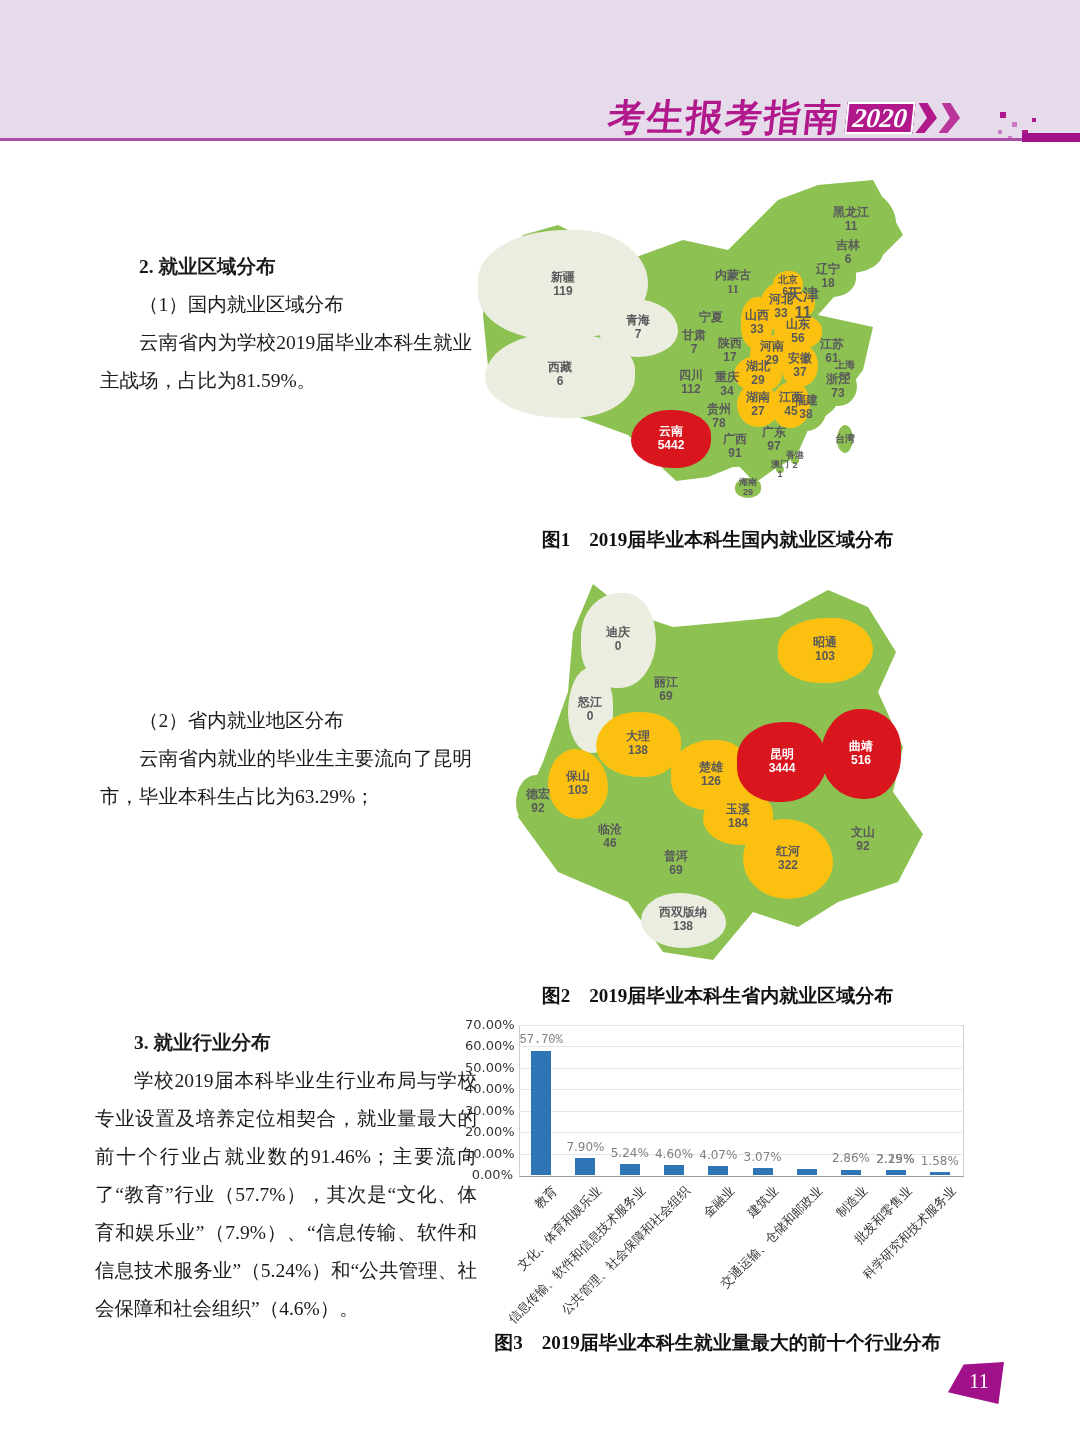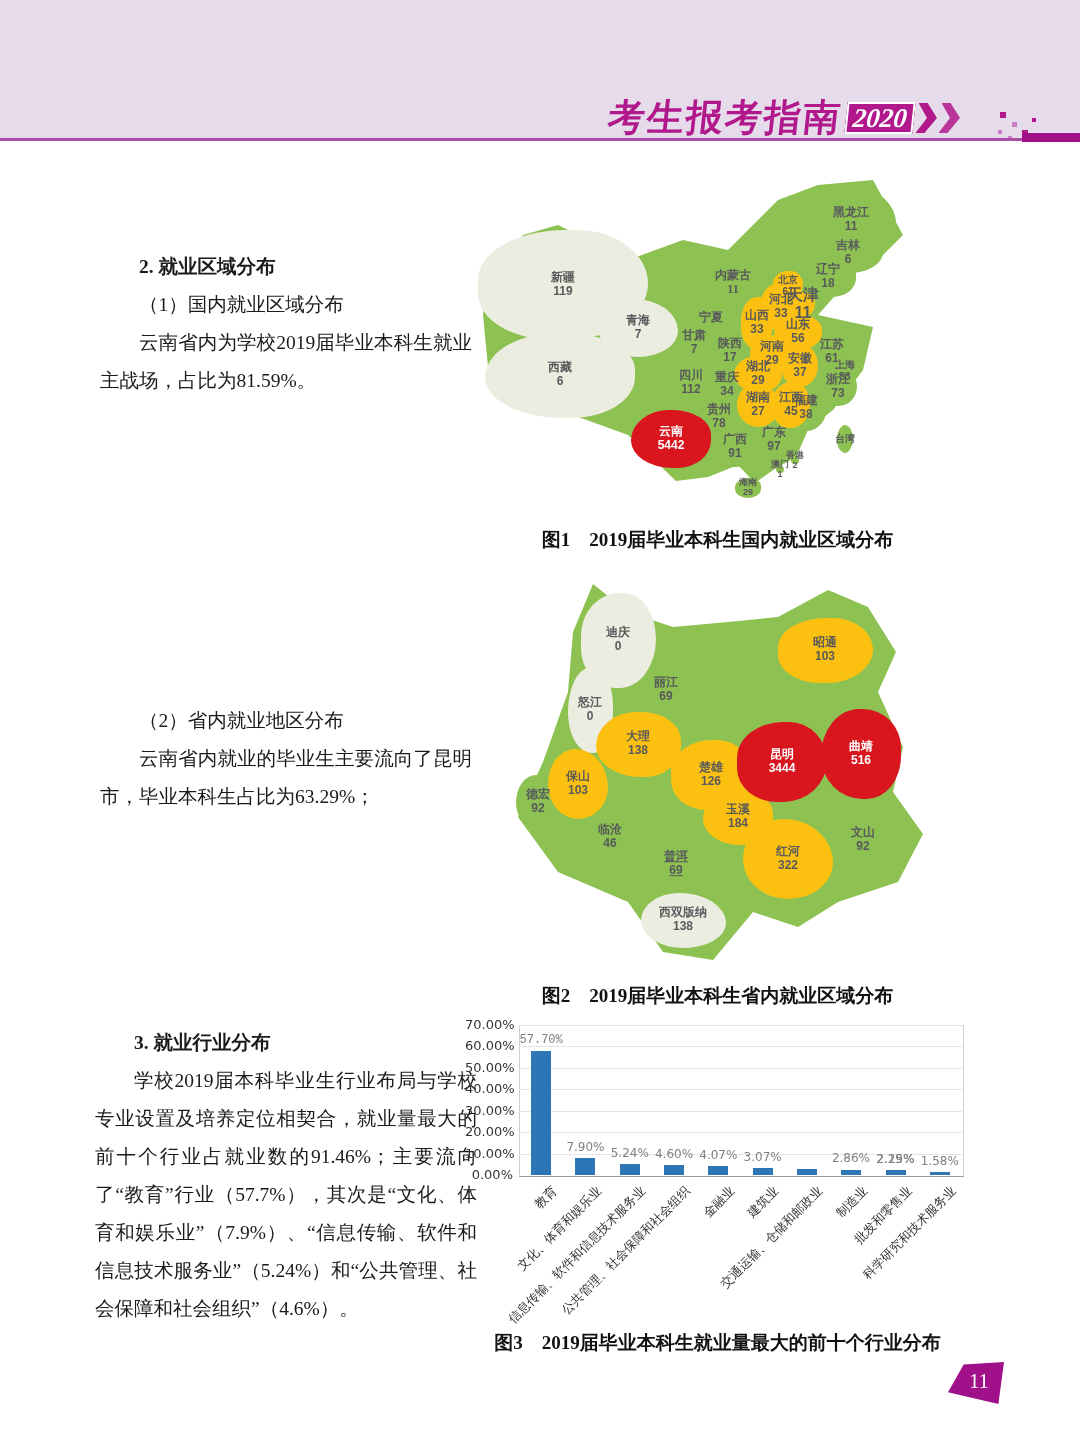--- a/index.html
+++ b/index.html
@@ -289,21 +289,21 @@
         <div>69</div>
       </div>
       <div class="mlabel" style="left: 40px; top: 230px;">
         <div>德宏</div>
         <div>92</div>
       </div>
       <div class="mlabel" style="left: 112px; top: 265px;">
         <div>临沧</div>
         <div>46</div>
       </div>
-      <div class="mlabel" style="left: 178px; top: 292px; text-decoration: underline;">
+      <div class="mlabel" style="left: 178px; top: 292px;">
         <div>普洱</div>
         <div>69</div>
       </div>
       <div class="mlabel" style="left: 365px; top: 268px;">
         <div>文山</div>
         <div>92</div>
       </div>
       <div class="mlabel" style="left: 120px; top: 68px;">
         <div>迪庆</div>
         <div>0</div>

